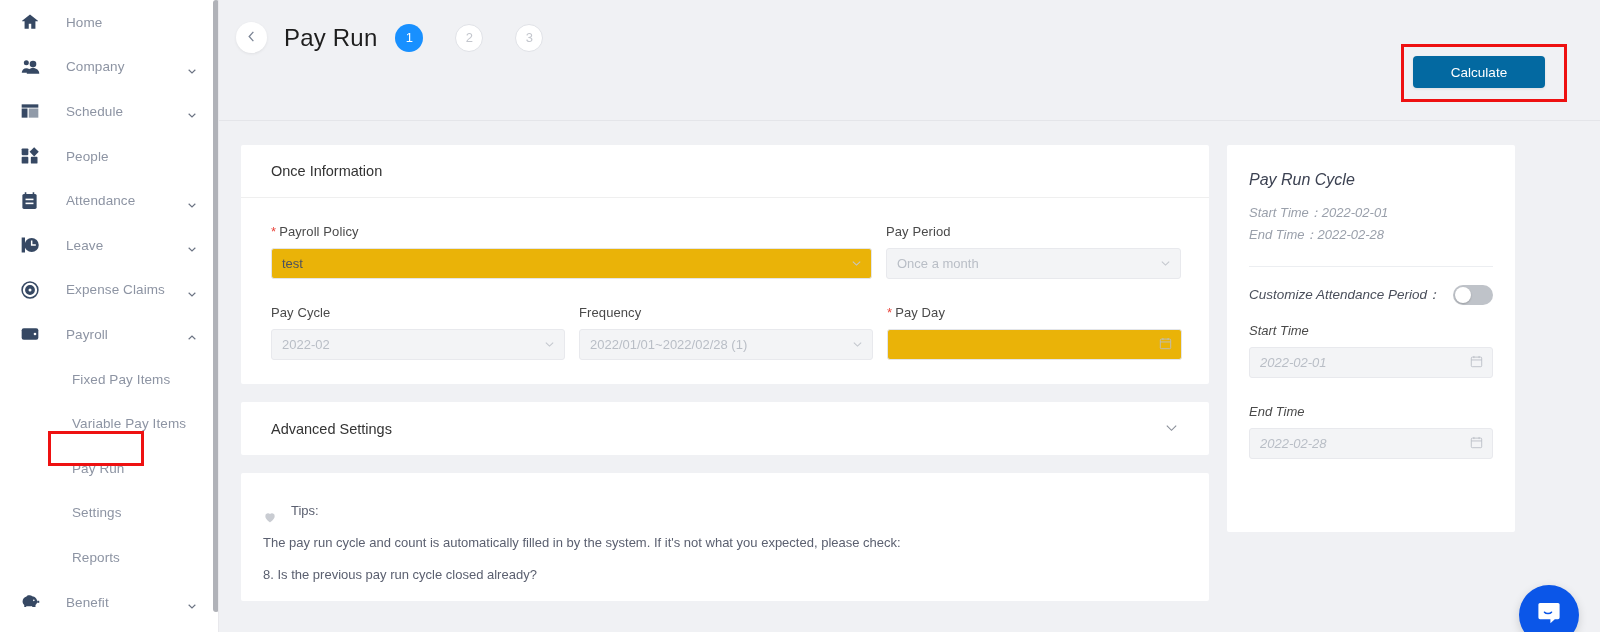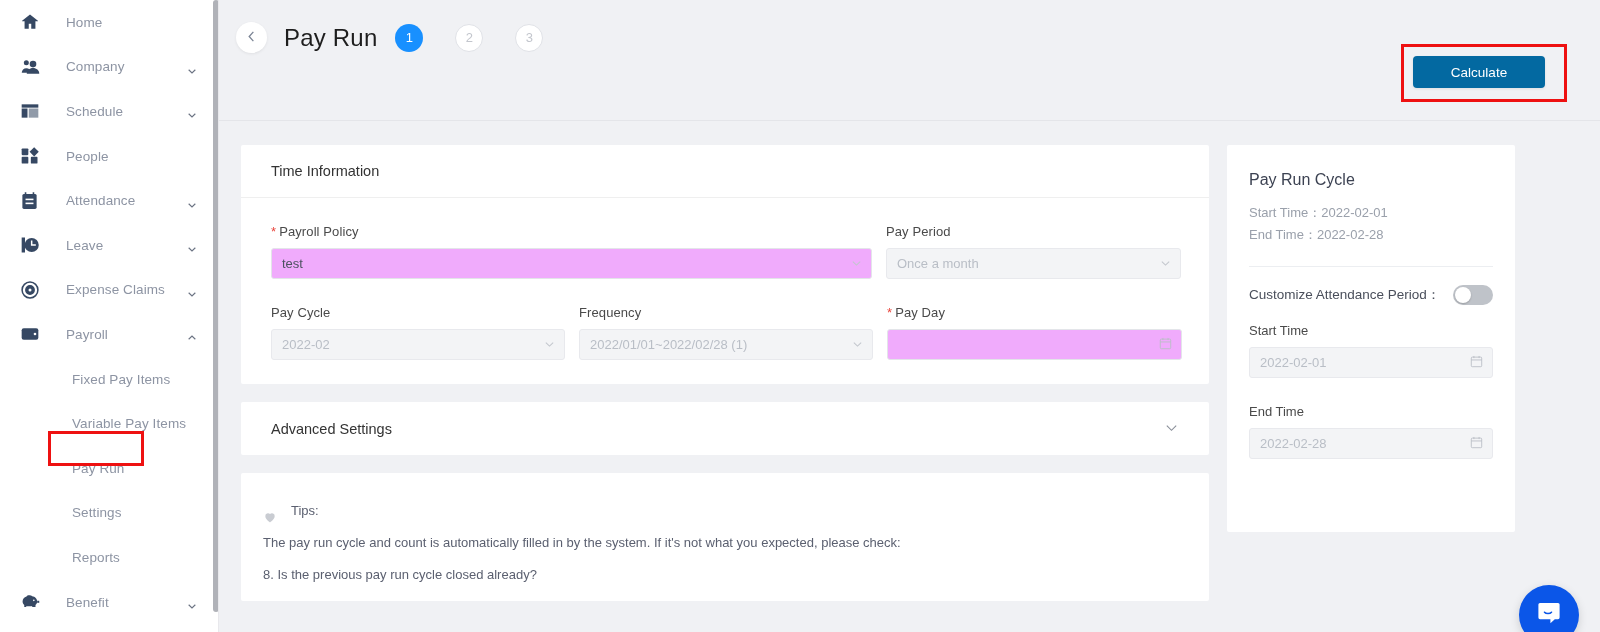--- a/index.html
+++ b/index.html
@@ -163,21 +163,21 @@
     margin-bottom: 9px;
     display: block;
     letter-spacing: .1px;
   }
   .req { color: #e8453c; margin-right: 3px; }
 
   .select, .input {
     height: 31px;
     border: 1px solid #e3e5e9;
     border-radius: 3px;
-    background: #f0abfc;
+    background: #eab308;
     display: flex; align-items: center;
     padding: 0 10px;
     font-size: 13px;
     color: #4c5260;
     position: relative;
     cursor: pointer;
   }
   .select.disabled, .input.disabled {
     background: #f3f4f6;
     color: #b7bbc3;
@@ -217,21 +217,21 @@
     padding: 22px 13px 10px 22px;
     font-size: 13px;
     color: #5b6070;
     line-height: 32px;
   }
   .tips-head { display: flex; align-items: center; }
   .tips-heart { width: 14px; height: 14px; color: #c9ccd2; margin-right: 14px; }
   .tips-line { white-space: nowrap; }
 
   
-  .side-card { padding: 26px 22px 30px 22px; min-height: 387px; }
+  .side-card { padding: 26px 22px 30px 22px; min-height: 387px; font-style: italic; }
   .side-title {
     font-size: 16px; color: #3c4252; margin-bottom: 13px; font-weight: 400;
   }
   .side-meta { font-size: 13px; color: #9aa0ab; line-height: 22px; }
   .side-hr { height: 1px; background: #eceef1; margin: 20px 0 18px 0; }
 
   .toggle-row {
     display: flex; align-items: center; justify-content: space-between;
     margin-bottom: 18px;
   }
@@ -471,21 +471,21 @@
 
       <div class="calc-wrap"></div>
       <button class="calc-btn">Calculate</button>
     </div>
 
     <div class="content">
 
       <div class="col-left">
 
         <div class="card">
-          <div class="card-head">Time Information</div>
+          <div class="card-head">Once Information</div>
           <div class="form-body">
 
             <div class="form-row">
               <div class="field w-601">
                 <label class="field-label"><span class="req">*</span><span>Payroll Policy</span></label>
                 <div class="select w-601">
                   <span>test</span>
                   <span class="caret">
                     <svg width="11" height="11" viewBox="0 0 12 12" fill="none" stroke="currentColor" stroke-width="1.1">
                         <path d="M2 4.5 6 8.3l4-3.8"></path>

